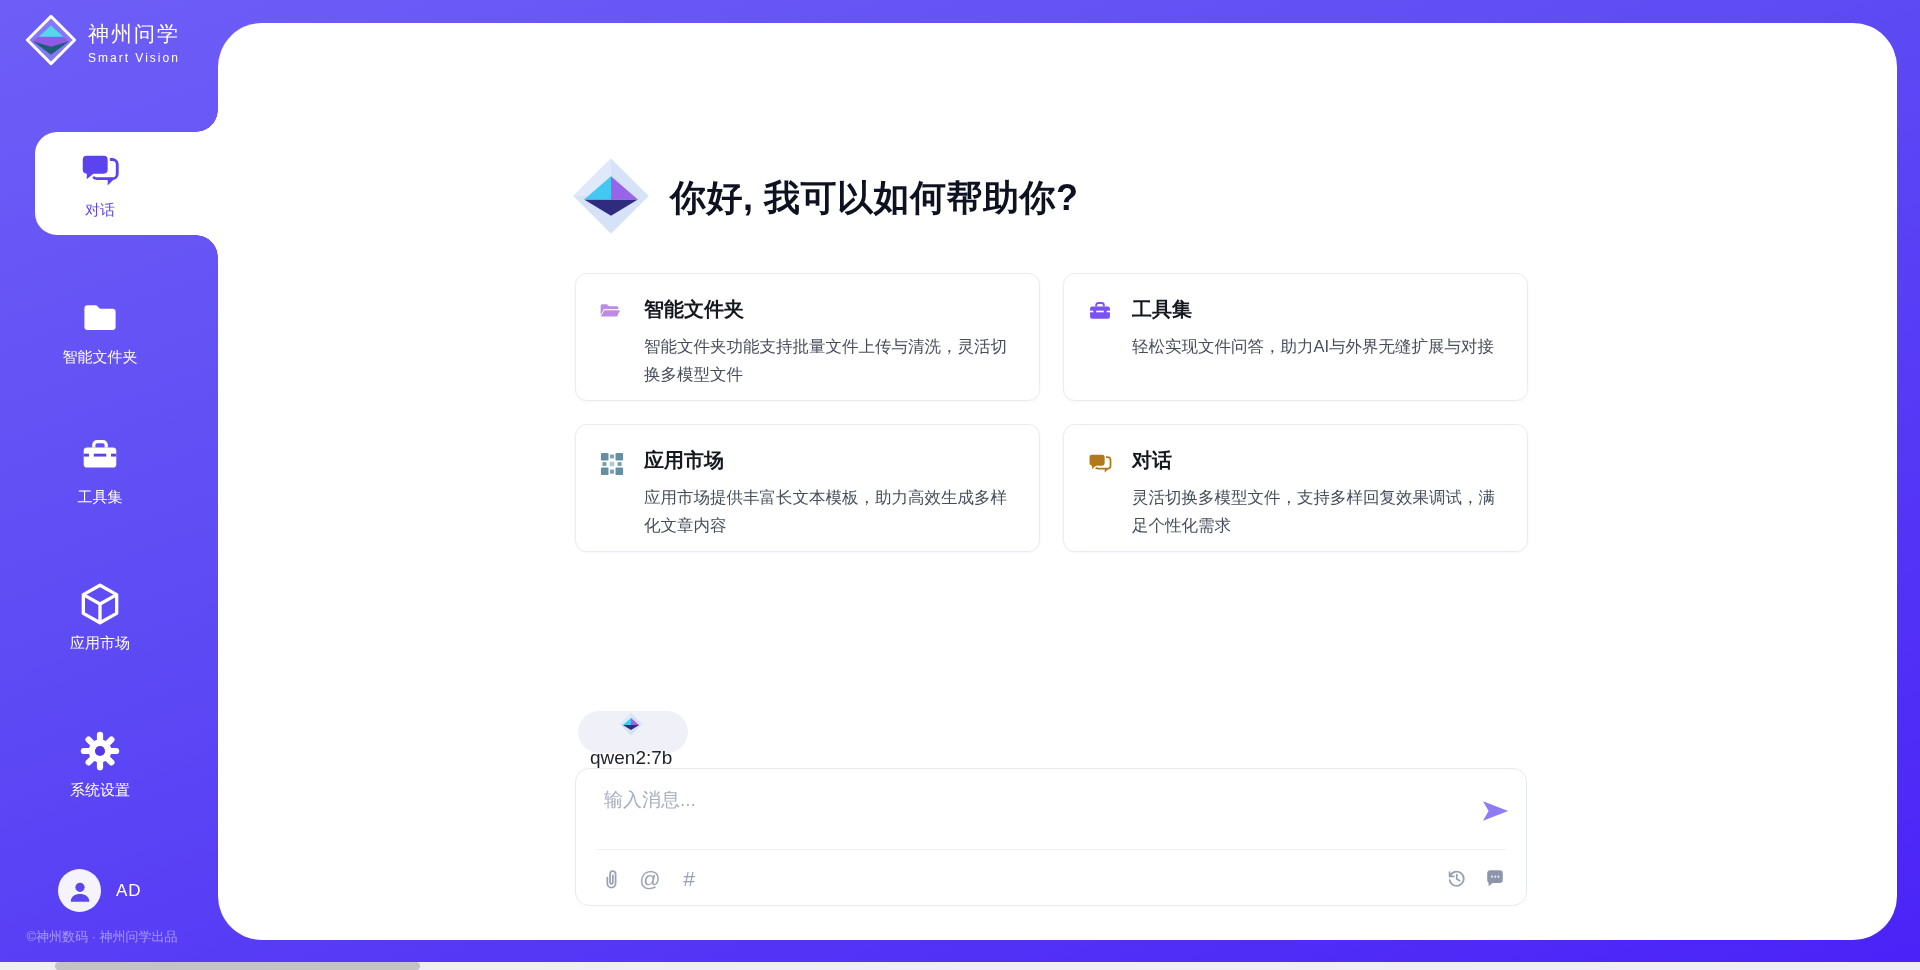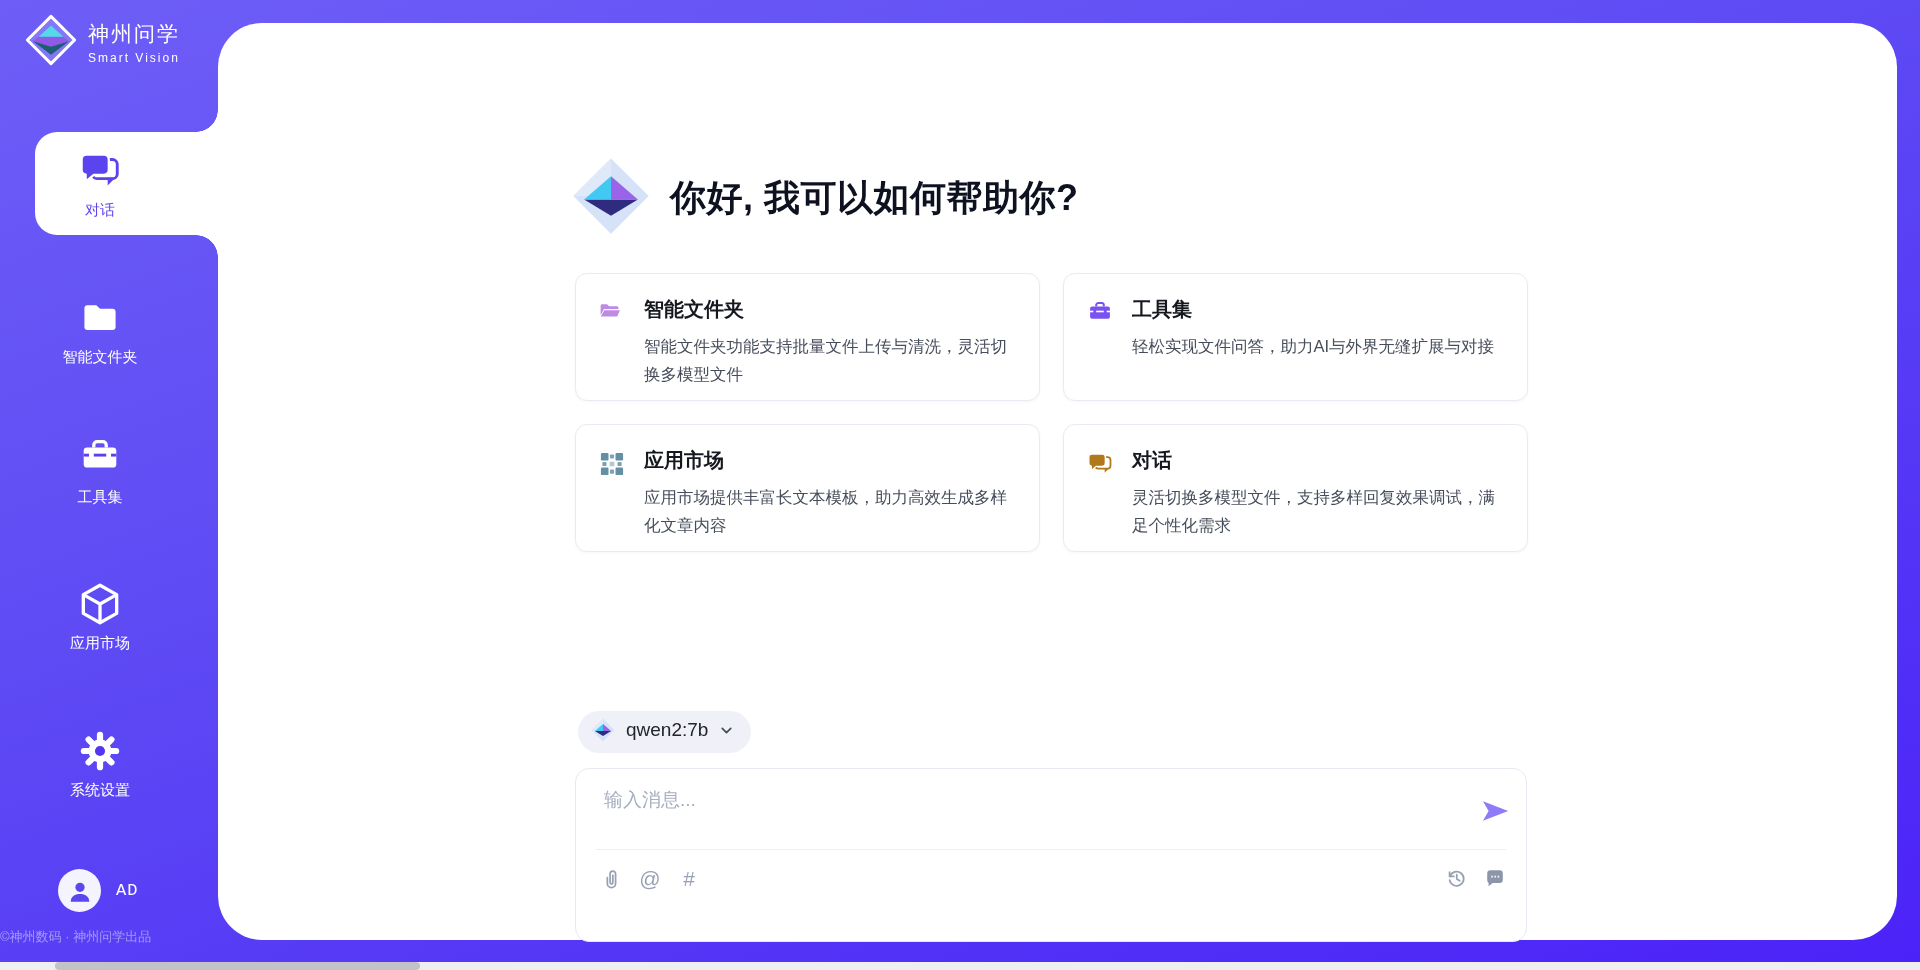--- a/index.html
+++ b/index.html
@@ -28,25 +28,25 @@
     background:radial-gradient(circle 22px at 0 0, rgba(255,255,255,0) 0 21.5px, #fff 22px); }
   .fillet-bottom { position:absolute; left:196px; top:235px; width:22px; height:22px;
     background:radial-gradient(circle 22px at 0 100%, rgba(255,255,255,0) 0 21.5px, #fff 22px); }
 
   
   .nav-item { position:absolute; left:0; width:200px; text-align:center; cursor:pointer; }
   .nav-item .nico { display:flex; align-items:center; justify-content:center; height:48px; }
   .nav-label { display:block; margin-top:6px; font-size:15px; color:#fff; }
   .nav-item.active .nav-label { color:#5B43EE; font-weight:500; }
 
-  .user-row { position:absolute; left:58px; top:869px; display:flex; align-items:center; gap:15px; cursor:pointer;font-family:Liberation Mono, monospace; }
+  .user-row { position:absolute; left:58px; top:869px; display:flex; align-items:center; gap:15px; cursor:pointer; }
   .avatar { width:43px; height:43px; border-radius:50%; background:#F5F3FE;
     display:flex; align-items:center; justify-content:center; overflow:hidden; }
   .user-name { color:#fff; font-size:17px; letter-spacing:1px; }
-  .copyright { position:absolute; left:0; top:928px; width:204px; text-align:left;
+  .copyright { position:absolute; left:0; top:928px; width:204px; text-align:center;
     color:rgba(255,255,255,.45); font-size:13px; }
 
   
   .greeting { position:absolute; left:350px; top:130px; display:flex; align-items:center; gap:16px; }
   .greeting svg { width:86px; height:86px; }
   .greeting h1 { font-size:36px; font-weight:700; color:#0E1220; letter-spacing:.5px; }
 
   
   .cards { position:absolute; left:357px; top:250px; display:grid;
     grid-template-columns:465px 465px; gap:23px; }
@@ -54,27 +54,27 @@
     border-radius:12px; padding:22px 20px 0 68px; cursor:pointer;
     box-shadow:0 1px 3px rgba(25,28,60,.04); }
   .card .cicon { position:absolute; left:22px; top:25px; width:28px; height:28px; }
   .card .cicon svg { width:28px; height:28px; display:block; }
   .card h3 { font-size:20px; font-weight:700; color:#15181F; }
   .card p { margin-top:9px; font-size:16.5px; line-height:1.7; color:#474E5B; }
 
   
   .model-pill { position:absolute; left:360px; top:688px; height:42px;
     padding:0 16px 4px 12px; background:#F0F1F8; border-radius:21px;
-    display:inline-flex; align-items:center; gap:10px; cursor:pointer; }
+    display:inline-flex; align-items:center; gap:10px; cursor:pointer;flex-direction:column; }
   .model-pill .mlogo svg { width:26px; height:26px; display:block; }
   .model-name { font-size:19px; color:#20242E; }
   .chev svg { width:17px; height:17px; display:block; }
 
   
-  .composer { position:absolute; left:357px; top:745px; width:952px; height:174px;
+  .composer { position:absolute; left:357px; top:745px; width:952px; height:138px;
     background:#fff; border:1px solid #E7E9F1; border-radius:14px; }
   .composer textarea { position:absolute; left:28px; top:18px; width:855px; height:52px;
     border:none; outline:none; resize:none; background:transparent;
     font-family:inherit; font-size:19px; color:#333; }
   .composer textarea::placeholder { color:#A6AEBF; }
   .send-btn { position:absolute; right:15px; top:25px; width:34px; height:34px; cursor:pointer; }
   .send-btn svg { width:34px; height:34px; }
   .composer-divider { position:absolute; left:20px; right:20px; top:80px; height:1px; background:#EDEFF4; }
   .tools-left { position:absolute; left:24px; top:96px; display:flex; align-items:center; gap:17px; }
   .tools-right { position:absolute; right:20px; top:96px; display:flex; align-items:center; gap:16px; }

